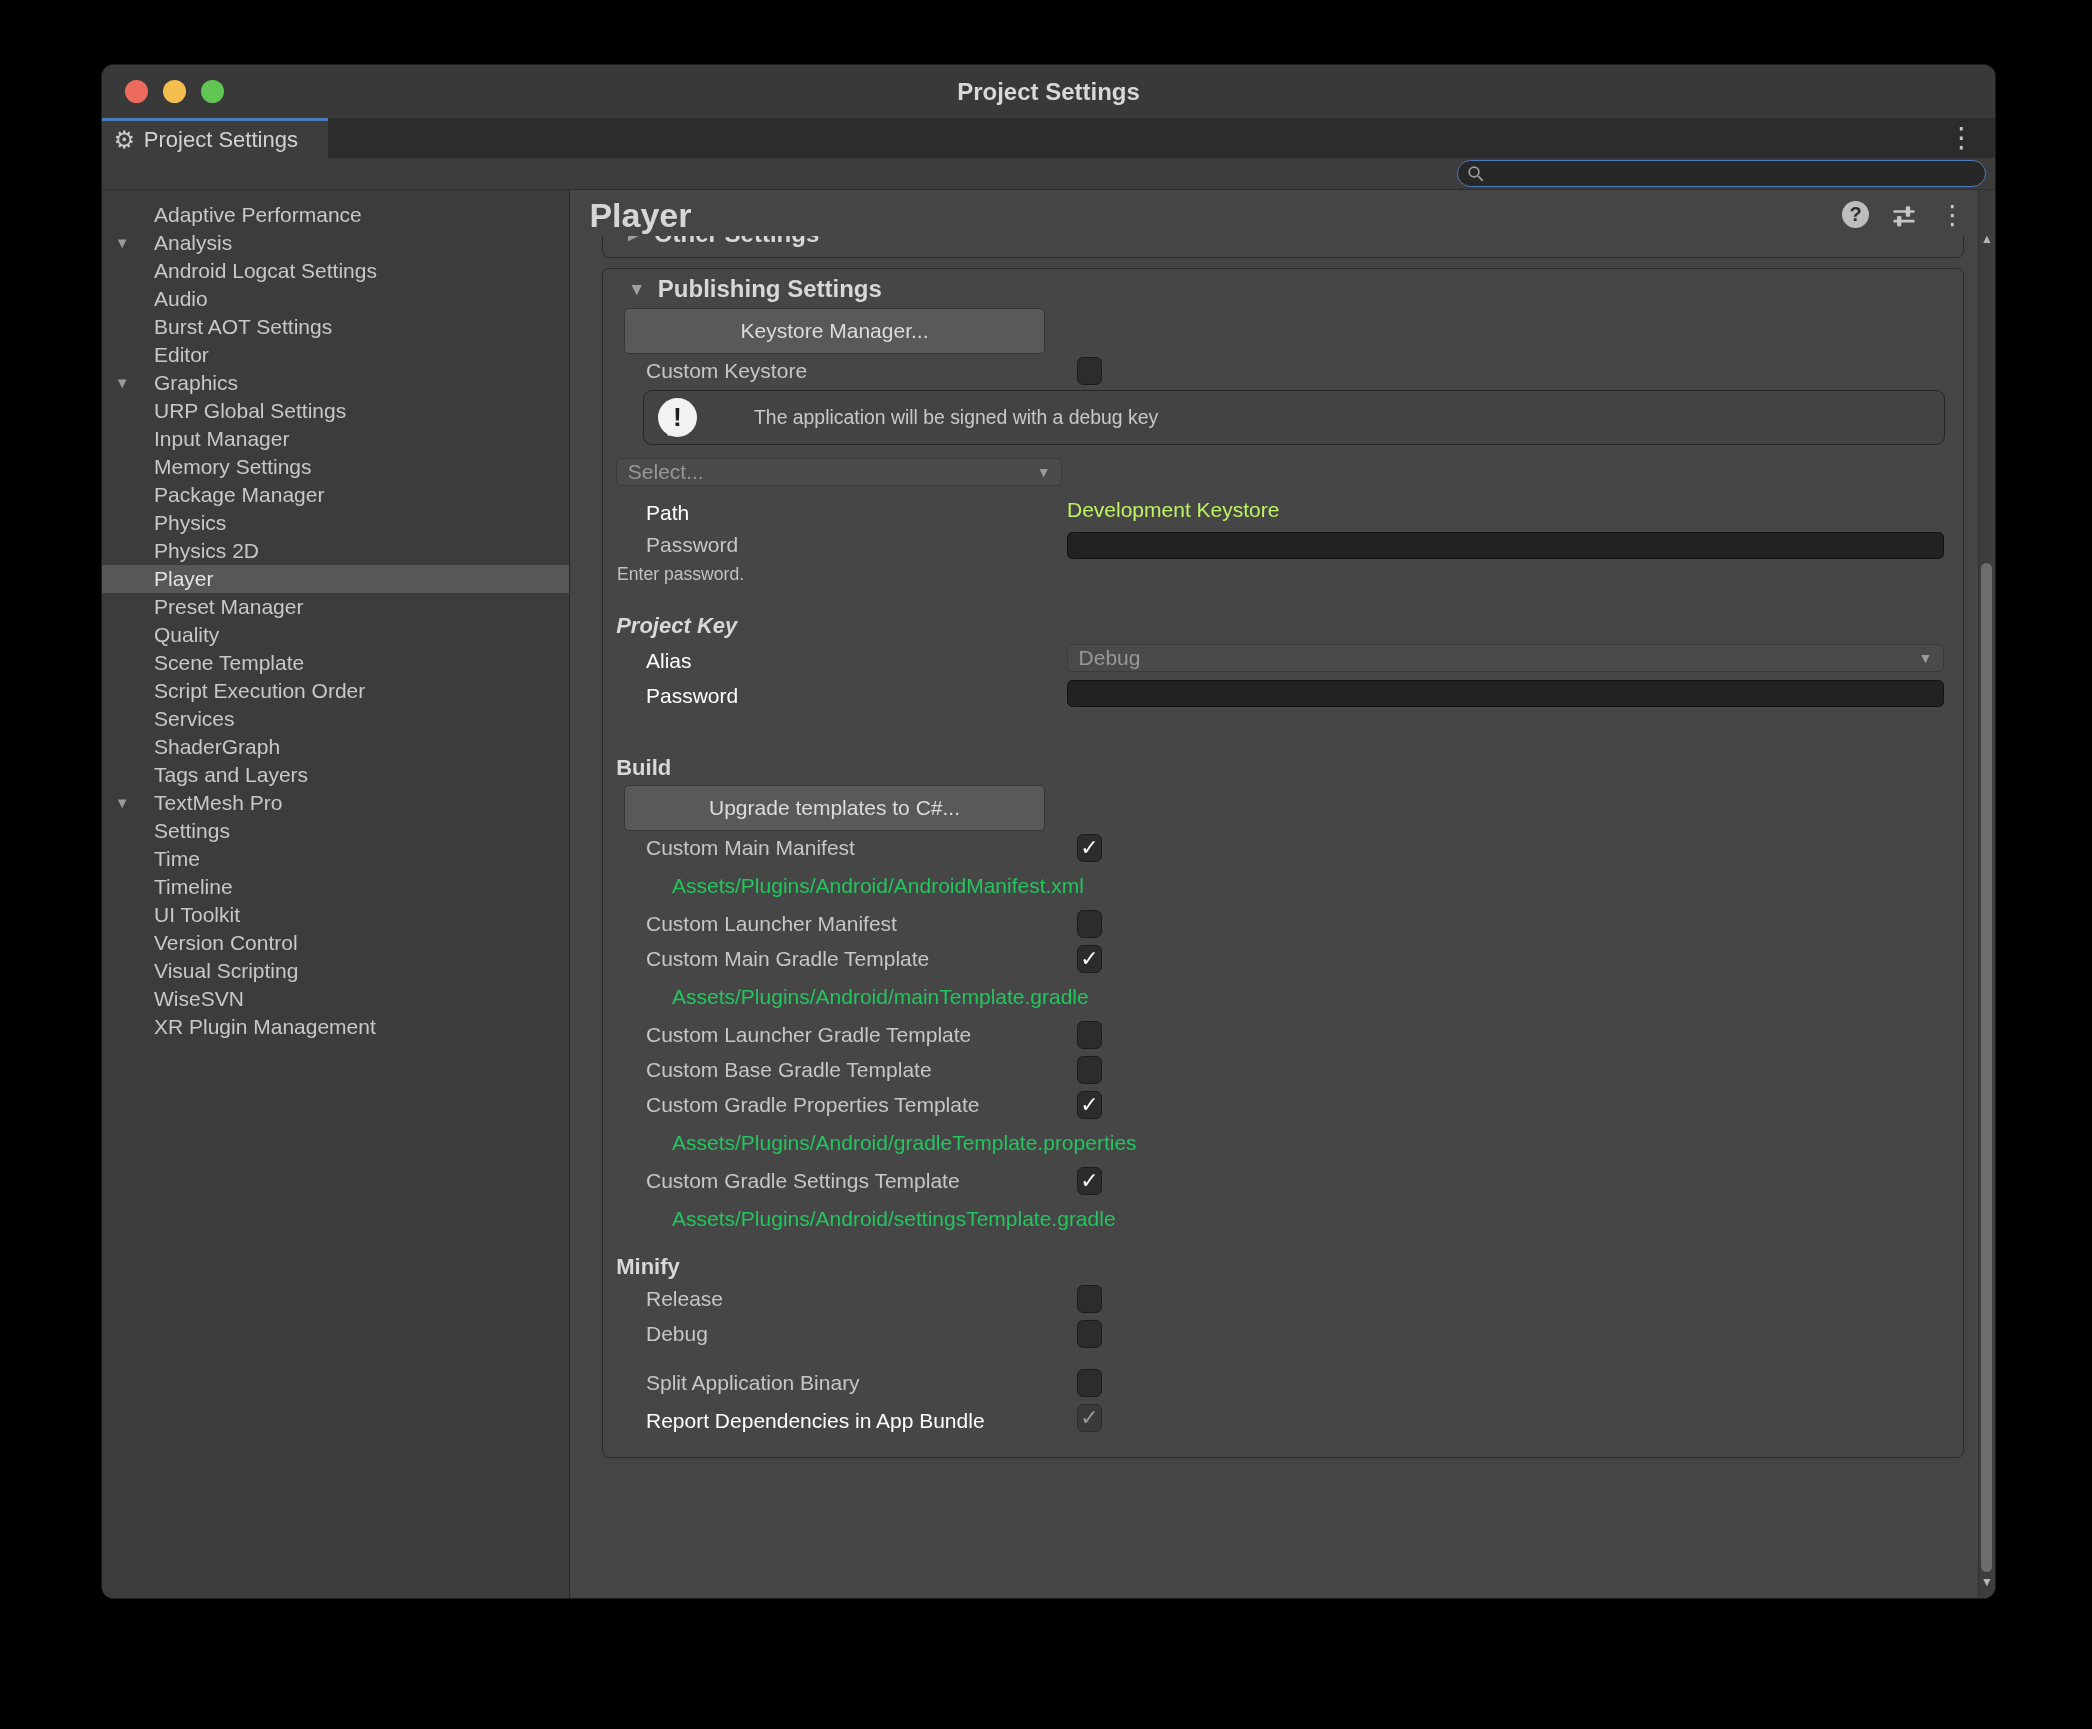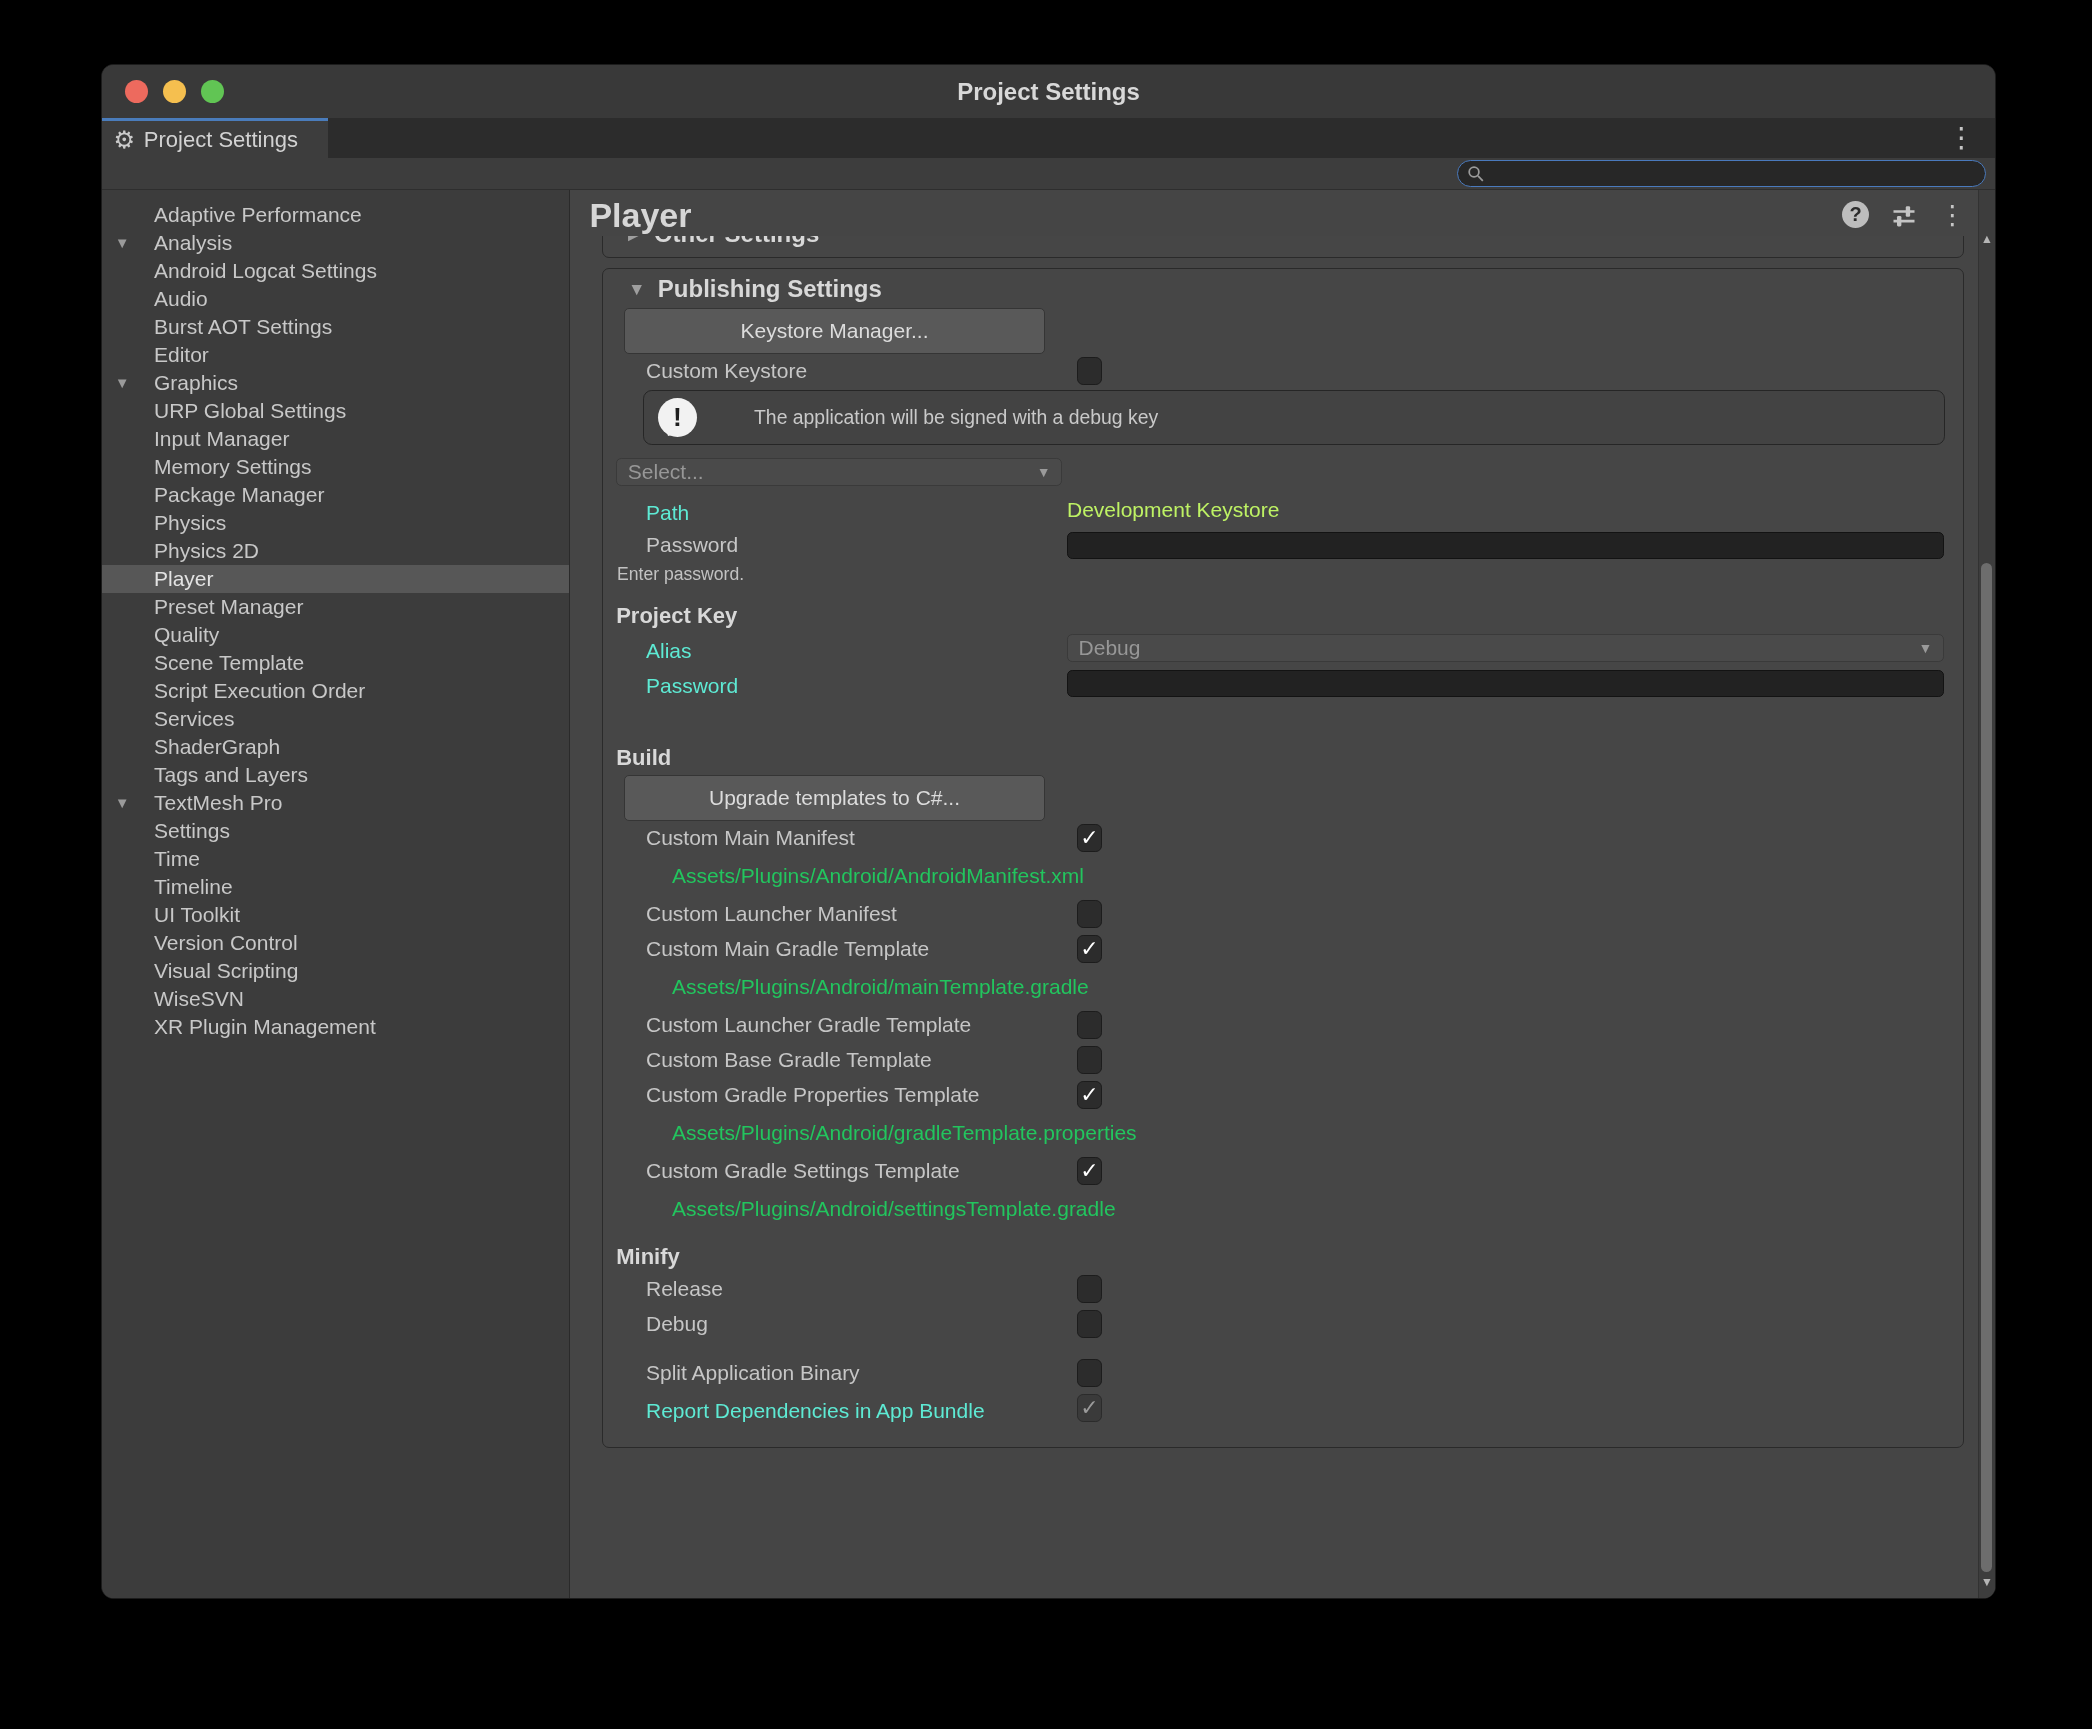--- a/index.html
+++ b/index.html
@@ -55,21 +55,21 @@
   .section-row { height:35px; display:flex; align-items:center; padding-top:5.3px; }
   .section-arrow { margin-left:25px; margin-right:12.4px; color:#9e9e9e; font-size:17.6px; }
   .section-title { font-size:24px; font-weight:bold; color:#d8d8d8; }
 
   .ubtn { margin-left:21px; width:421px; height:46px; background:#595959; border:1.8px solid #353535; border-radius:5px;
           color:#dcdcdc; font-size:21px; display:flex; align-items:center; justify-content:center; }
   .subhead { margin-left:13.2px; font-size:22px; font-weight:bold; color:#d8d8d8; height:30px; display:flex; align-items:center; }
 
   .prow { height:35px; display:flex; align-items:center; position:relative; }
   .plabel { margin-left:43px; font-size:21px; color:#c6c6c6; }
-  .plabel.dim { color:#5eead4;margin-top:6px; }
+  .plabel.dim { color:#ffffff;margin-top:6px; }
   .pvalue { position:absolute; left:464px; width:877px; font-size:21px; color:#bef264; }
   .pcheck { position:absolute; left:474px; width:25px; height:28px; background:#2c2c2c; border:1.8px solid #1c1c1c; border-radius:6.2px;
             display:flex; align-items:center; justify-content:center; }
   .pcheck.checked::after { content:"✓"; color:#fff; font-size:22px; font-weight:bold; line-height:1; }
   .pcheck.disabled { background:#3a3a3a; border-color:#2b2b2b; }
   .pcheck.disabled.checked::after { color:#9a9a9a; }
   .field { position:absolute; left:464px; width:877px; height:26.5px; background:#222; border:1.8px solid #131313; border-radius:5.3px; color:#ddd; font-size:19.4px; padding:0 8.8px; outline:none; }
   .dropdown { display:flex; align-items:center; background:#4a4a4a; border:1.8px solid #3a3a3a; border-radius:5.3px; color:#979797; font-size:21px; }
   .dropdown .dd-arrow { margin-left:auto; margin-right:10.6px; font-size:14px; color:#9a9a9a; }
   .dd-small { margin-top:12.4px; margin-left:13.2px; width:446px; height:28px; padding-left:10.6px; }
@@ -81,21 +81,21 @@
   .info-icon::after { content:""; position:absolute; left:1.8px; bottom:-6.2px; width:0; height:0; border:8px solid transparent; border-top-color:#f2f2f2; transform:rotate(30deg); }
   .info-text { font-size:19.4px; color:#c9c9c9;margin-left:41px; }
 
   .hint { margin-left:14px; height:23px; display:flex; align-items:center; font-size:17.6px; color:#c2c2c2; }
 
   .pathrow { height:41px; display:flex; align-items:center; }
   .pathrow span { margin-left:69px; font-size:21px; color:#22c55e; }
   .gaprow { height:14px; }
 
   .mt4  { margin-top:3.5px; }  .mt8  { margin-top:7px; }  .mt2  { margin-top:1.8px; }
-  .mt14 { margin-top:12.4px; } .mt28 { margin-top:15px; } .mt48 { margin-top:42px; }
+  .mt14 { margin-top:12.4px; } .mt28 { margin-top:25px;font-style:italic; } .mt48 { margin-top:42px; }
 
   .proguard-wrap { position:relative; margin-top:0; }
   .red-rect { position:absolute; left:19.4px; top:-7px; width:508px; height:calc(100% + 12.4px); border:3.5px solid #e84631; border-radius:1.8px; pointer-events:none; }
 
   
   .vscrollbar { width:17px; background:#3d3d3d; border-left:1.8px solid #323232; position:relative; flex:0 0 auto; }
   .sb-up   { position:absolute; top:42px; left:0; right:0; text-align:center; color:#b5b5b5; font-size:12.4px; }
   .sb-down { position:absolute; bottom:8.8px; left:0; right:0; text-align:center; color:#b5b5b5; font-size:12.4px; }
   .sb-thumb { position:absolute; top:373px; left:1.8px; width:11.5px; height:1009px; background:#6d6d6d; border-radius:7px; }
 

